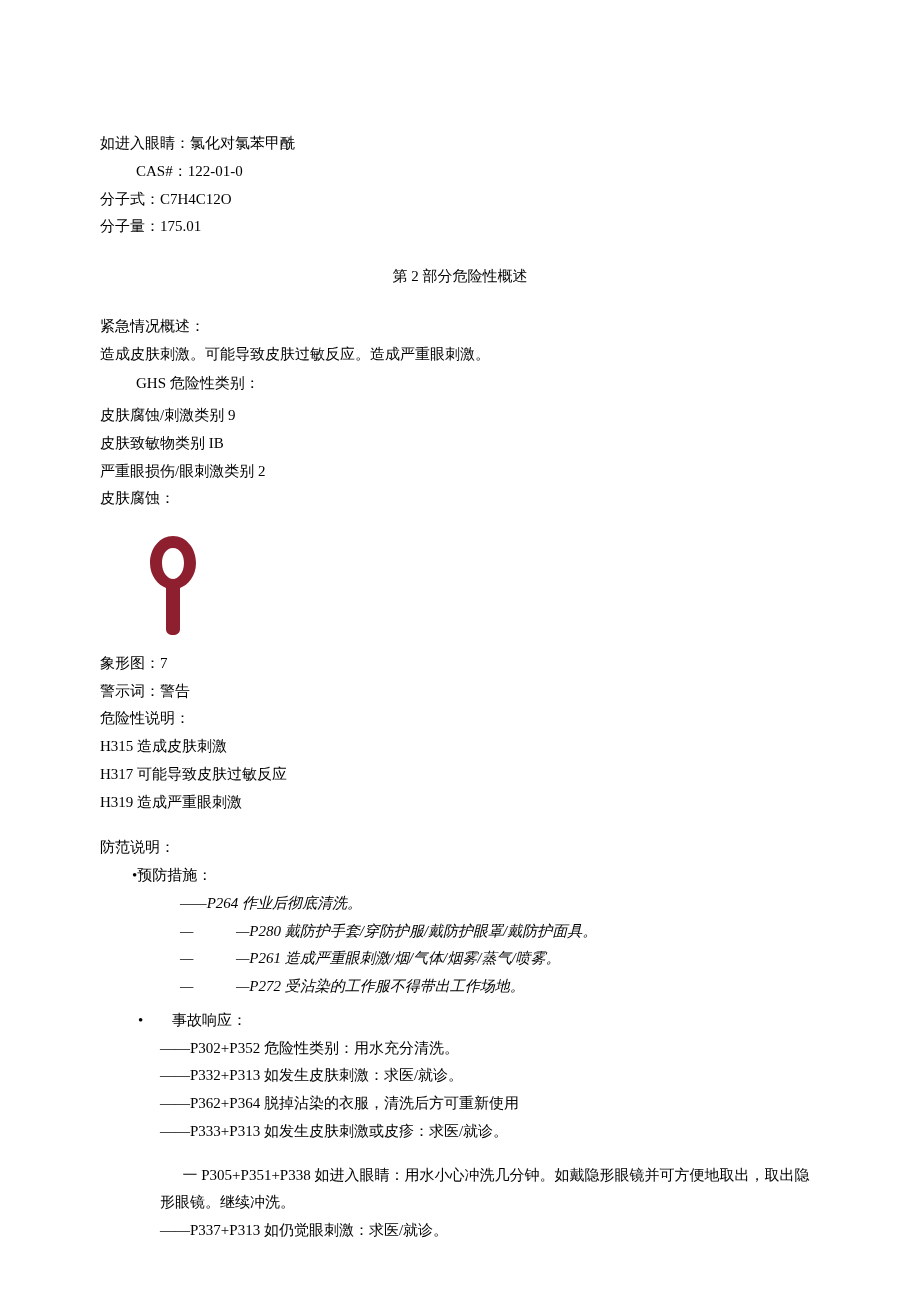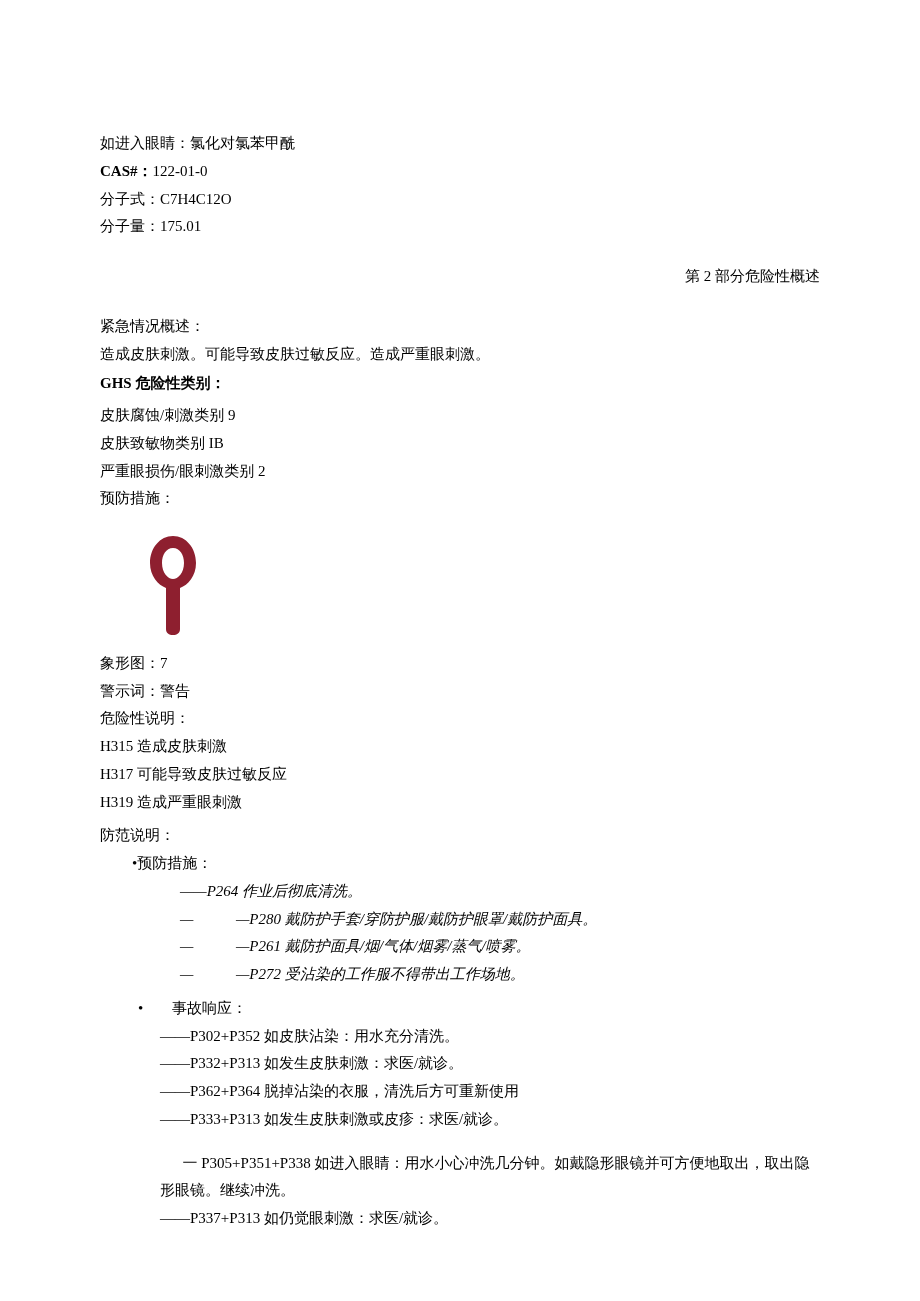--- a/index.html
+++ b/index.html
@@ -10,24 +10,25 @@
     body {
       font-family: "SimSun", "宋体", serif;
       font-size: 15px;
       line-height: 1.85;
       color: #000;
       background: #fff;
       padding: 130px 100px 60px 100px;
       width: 920px;
     }
     .label-bold {
-      font-weight: bold;
+      font-weight: normal;
+      margin-left: 36px;
     }
     .section-title {
-      text-align: right;
+      text-align: center;
       margin-top: 22px;
       margin-bottom: 22px;
     }
     .pictogram {
       margin: 8px 0 4px 28px;
     }
     .pictogram svg {
       width: 90px;
       height: 115px;
     }
@@ -76,21 +77,21 @@
 
 <div class="section-title">第 2 部分危险性概述</div>
 
 <div>紧急情况概述：</div>
 <div>造成皮肤刺激。可能导致皮肤过敏反应。造成严重眼刺激。</div>
 
 <div class="label-bold" style="margin-top:2px;margin-bottom:4px;">GHS 危险性类别：</div>
 <div>皮肤腐蚀/刺激类别 9</div>
 <div>皮肤致敏物类别 IB</div>
 <div>严重眼损伤/眼刺激类别 2</div>
-<div>预防措施：</div>
+<div>皮肤腐蚀：</div>
 
 <div class="pictogram">
   <svg viewBox="0 0 90 115">
     <path d="M 45 15
              C 32 15, 22 27, 22 42
              C 22 55, 30 64, 38 67
              L 38 108
              C 38 112, 41 114, 45 114
              C 49 114, 52 112, 52 108
              L 52 67
@@ -108,44 +109,44 @@
   <span>象形图：</span><span>7</span>
 </div>
 <div>
   <span>警示词：</span><span>警告</span>
 </div>
 <div>危险性说明：</div>
 <div>H315 造成皮肤刺激</div>
 <div>H317 可能导致皮肤过敏反应</div>
 <div>H319 造成严重眼刺激</div>
 
-<div style="margin-top:6px;">防范说明：</div>
+<div style="margin-top:18px;">防范说明：</div>
 
 <div class="indent-1">•预防措施：</div>
 
 <div class="indent-2">——P264 作业后彻底清洗。</div>
 
 <div class="indent-2 dash-line">
   <span style="width:56px;">—</span>
   <span>—P280 戴防护手套/穿防护服/戴防护眼罩/戴防护面具。</span>
 </div>
 
 <div class="indent-2 dash-line">
   <span style="width:56px;">—</span>
-  <span>—P261 戴防护面具/烟/气体/烟雾/蒸气/喷雾。</span>
+  <span>—P261 造成严重眼刺激/烟/气体/烟雾/蒸气/喷雾。</span>
 </div>
 
 <div class="indent-2 dash-line">
   <span style="width:56px;">—</span>
   <span>—P272 受沾染的工作服不得带出工作场地。</span>
 </div>
 
 <div class="resp-block bullet-row indent-1">
   <span class="bullet-dot">•</span>
   <span>事故响应：</span>
 </div>
 
-<div class="resp-text">——P302+P352 如皮肤沾染：用水充分清洗。</div>
+<div class="resp-text">——P302+P352 危险性类别：用水充分清洗。</div>
 <div class="resp-text">——P332+P313 如发生皮肤刺激：求医/就诊。</div>
 <div class="resp-text">——P362+P364 脱掉沾染的衣服，清洗后方可重新使用</div>
 <div class="resp-text">——P333+P313 如发生皮肤刺激或皮疹：求医/就诊。</div>
 <div class="resp-text" style="text-indent:1.5em;margin-top:16px;">一 P305+P351+P338 如进入眼睛：用水小心冲洗几分钟。如戴隐形眼镜并可方便地取出，取出隐形眼镜。继续冲洗。</div>
 <div class="resp-text">——P337+P313 如仍觉眼刺激：求医/就诊。</div>
 
 </body></html>

